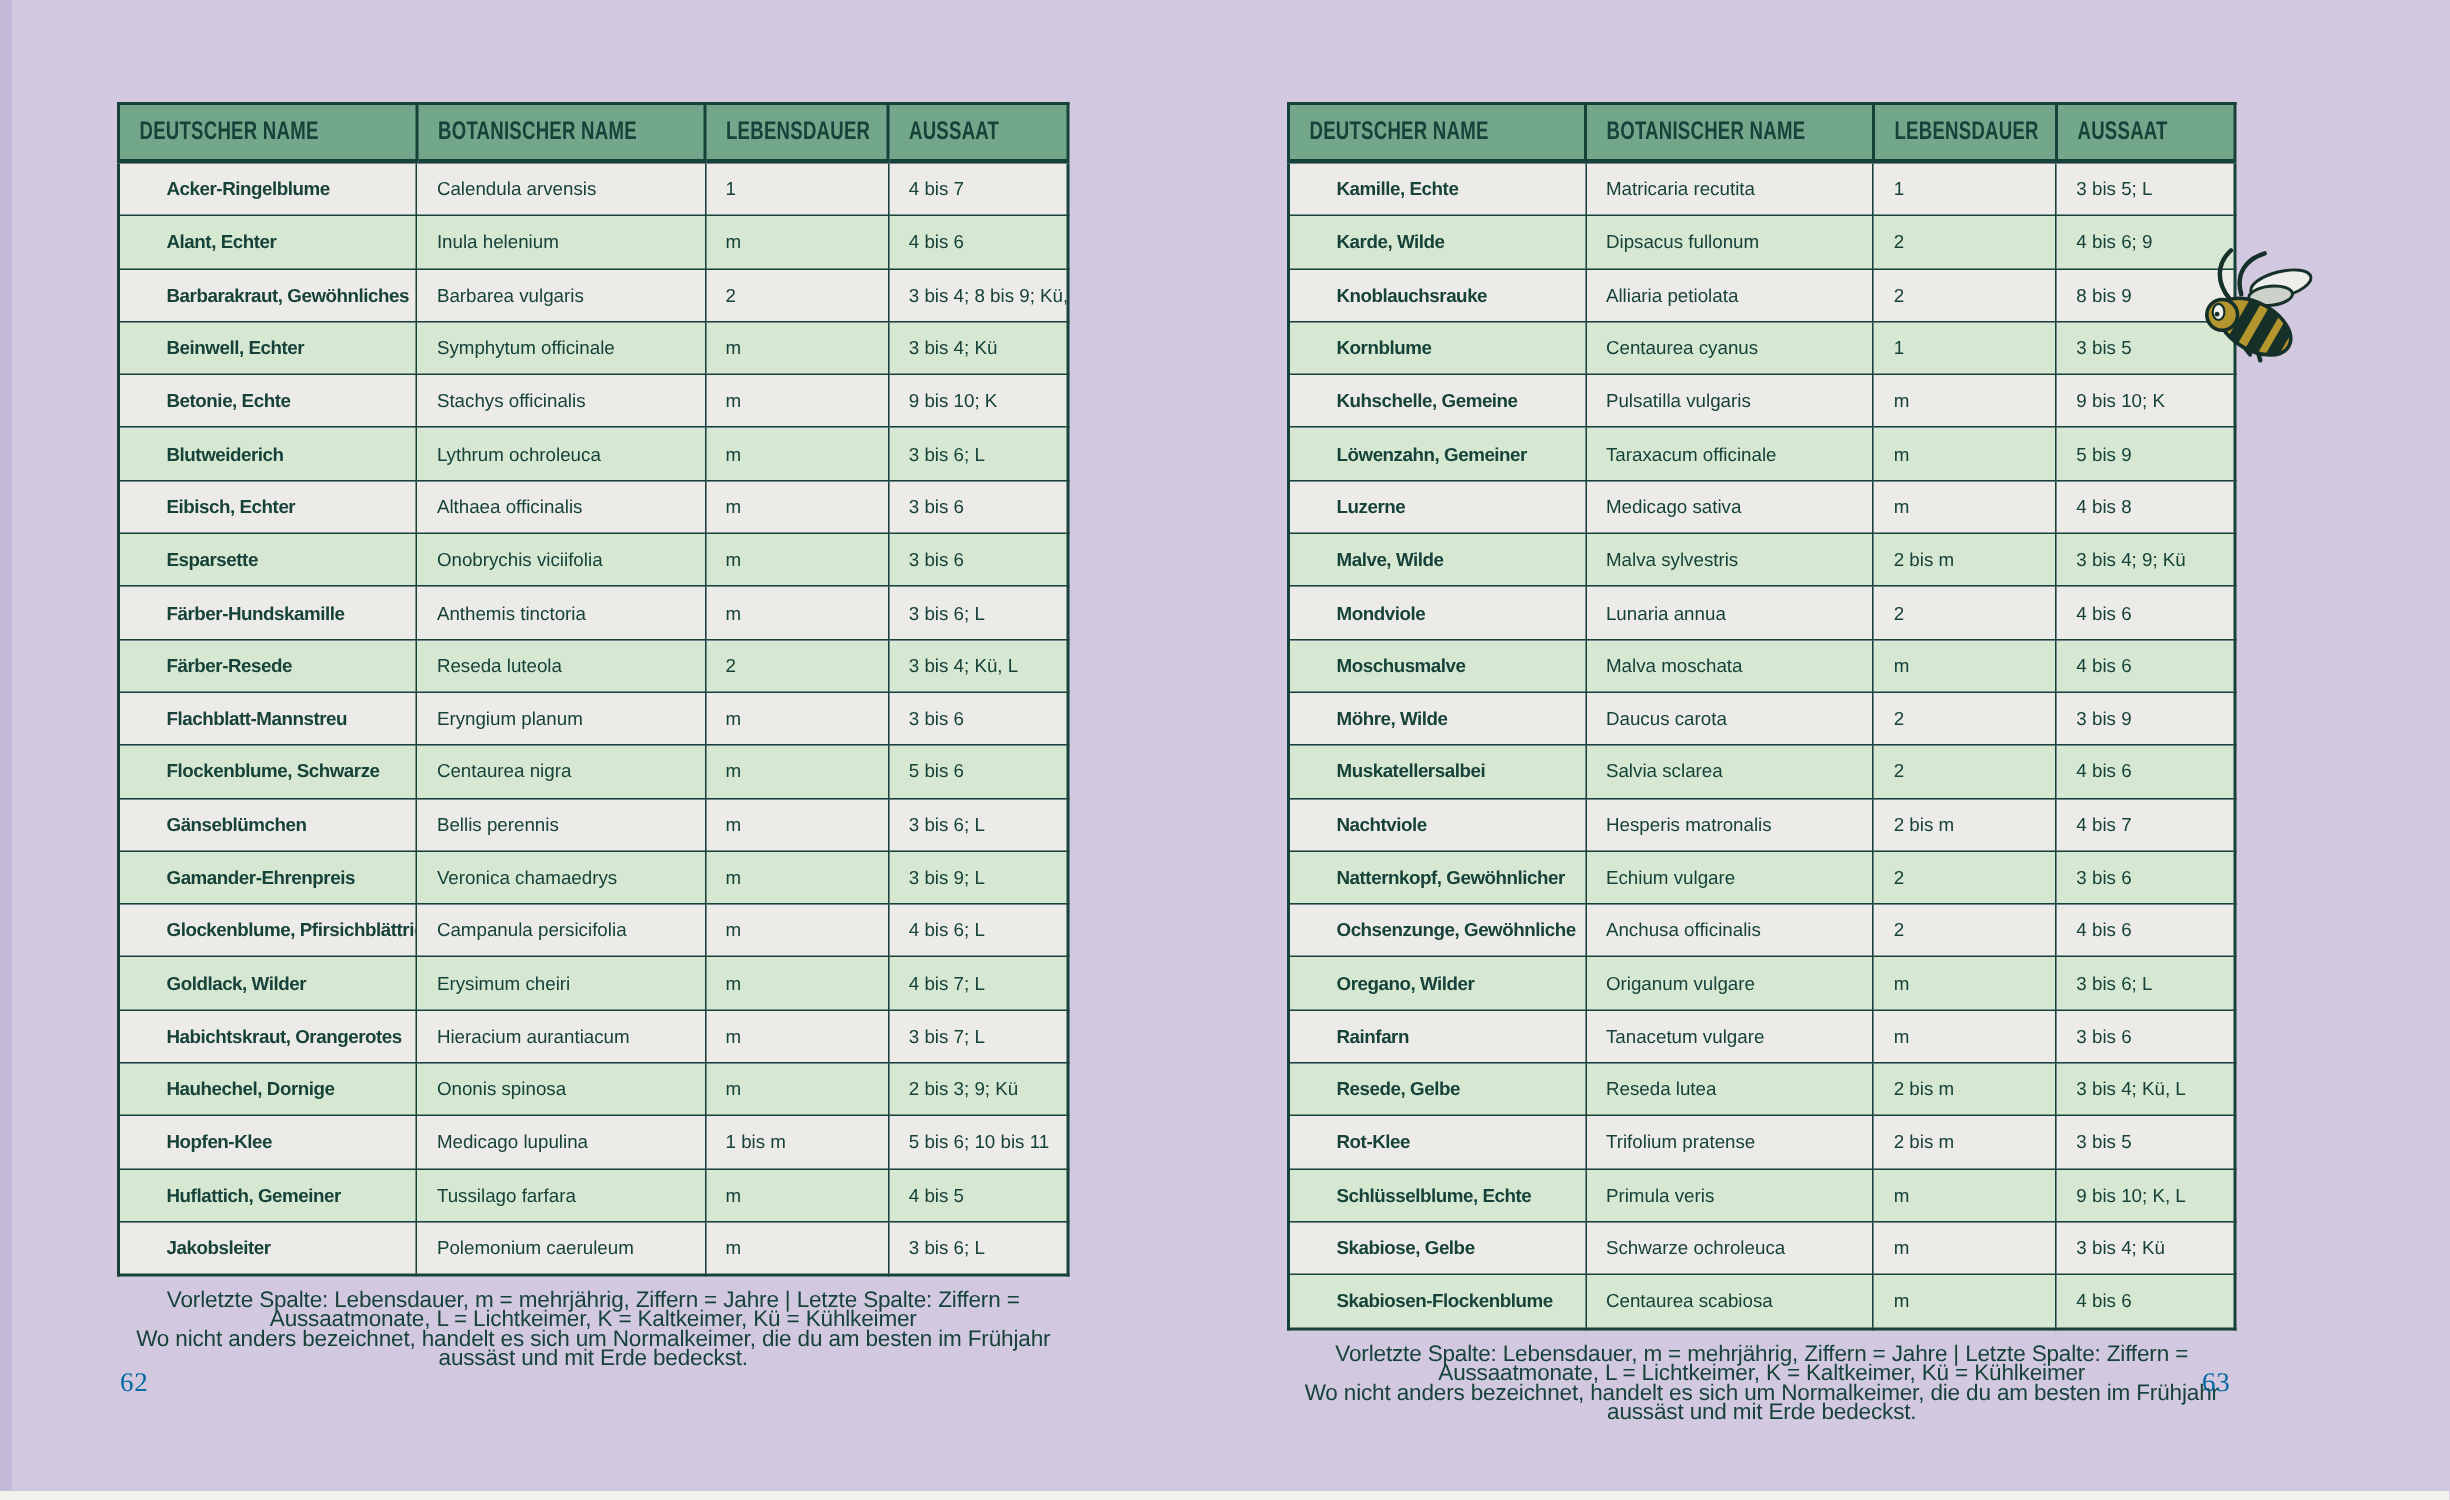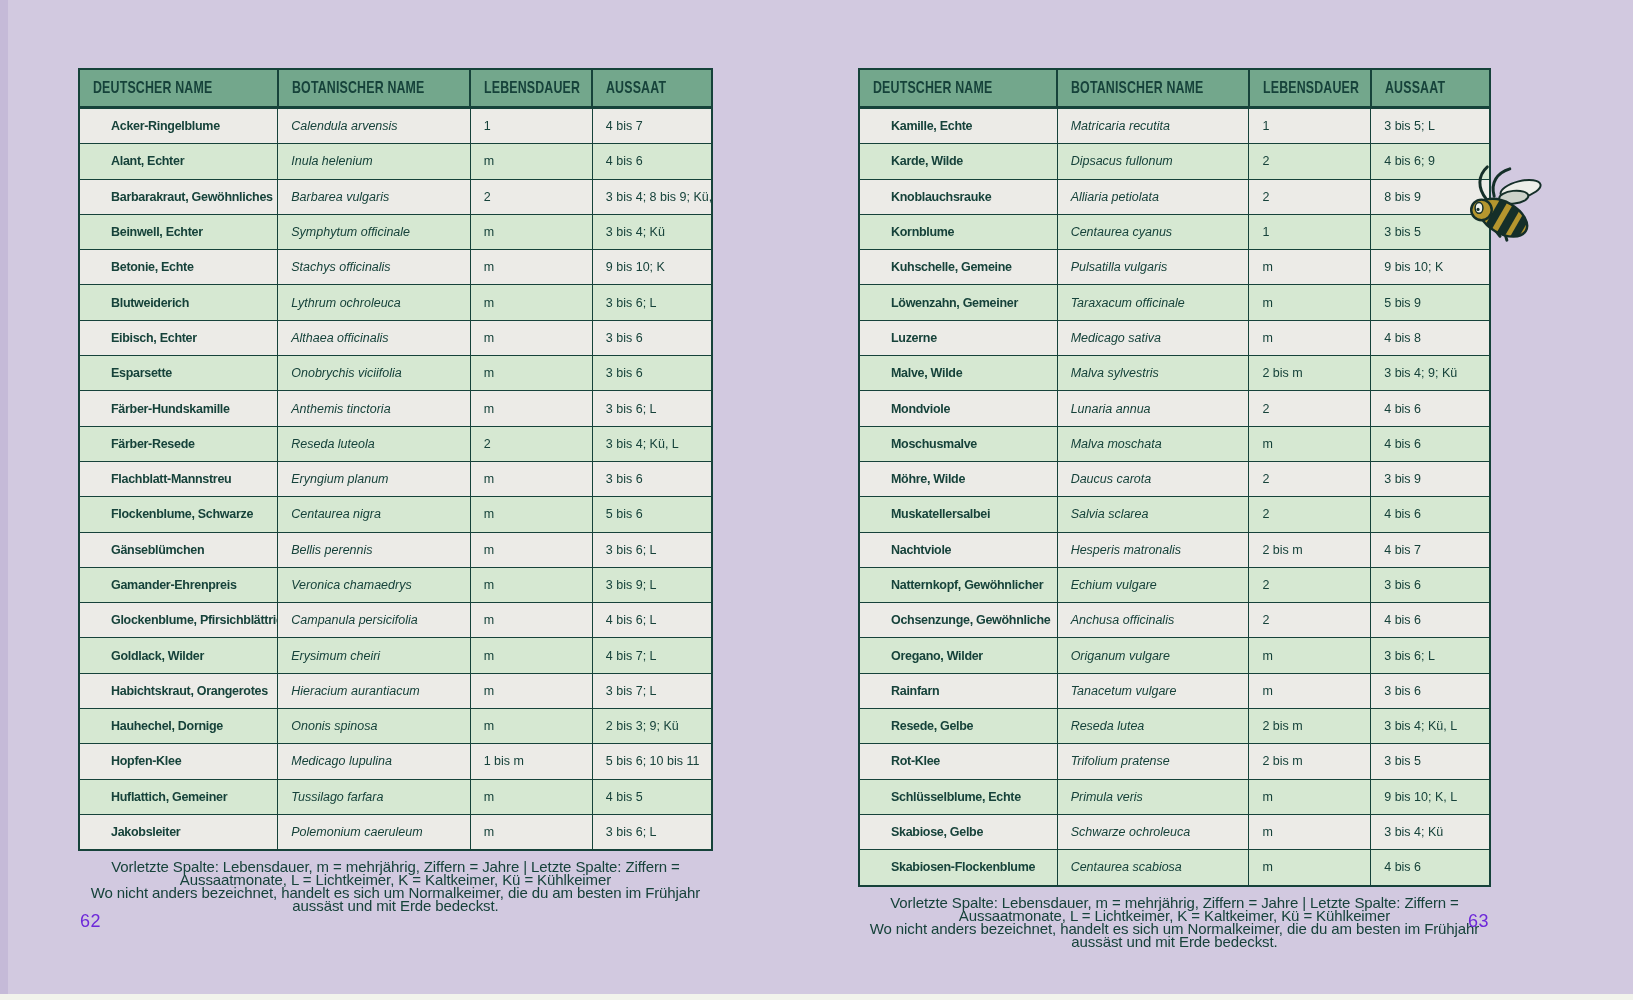--- a/index.html
+++ b/index.html
@@ -31,27 +31,27 @@
     transform:scale(.8,1.1);transform-origin:0 50%;white-space:nowrap;
   }
   td{
     height:34.3px;padding:0 4px 0 13px;vertical-align:middle;
     border:1.5px solid #16423a;
     font-size:12.5px;white-space:nowrap;overflow:hidden;
   }
   tbody tr:nth-child(odd) td{background:#ecebe7;}
   tbody tr:nth-child(even) td{background:#d6e8d2;}
   td.c-name{font-weight:bold;letter-spacing:-.3px;padding-left:31px;}
-  td.c-botanical{font-style:italic;}
+  td.c-botanical{}
   .footnote{
     margin-top:9px;text-align:center;font-size:15px;line-height:13px;
     color:#16423a;letter-spacing:-.1px;
   }
   .pagenum{
-    position:absolute;top:911px;font-size:18px;color:#6d28d9;letter-spacing:.5px;
+    position:absolute;top:911px;font-size:18px;color:#0369a1;letter-spacing:.5px;font-family:Liberation Serif, serif;
   }
   .pagenum.left{left:80px;}
   .pagenum.right{left:1468px;}
   .bee{position:absolute;left:1458px;top:163px;width:88px;height:86px;z-index:5;}
 </style>
 </head>
 <body>
 
 <div class="gutter"></div>
 

